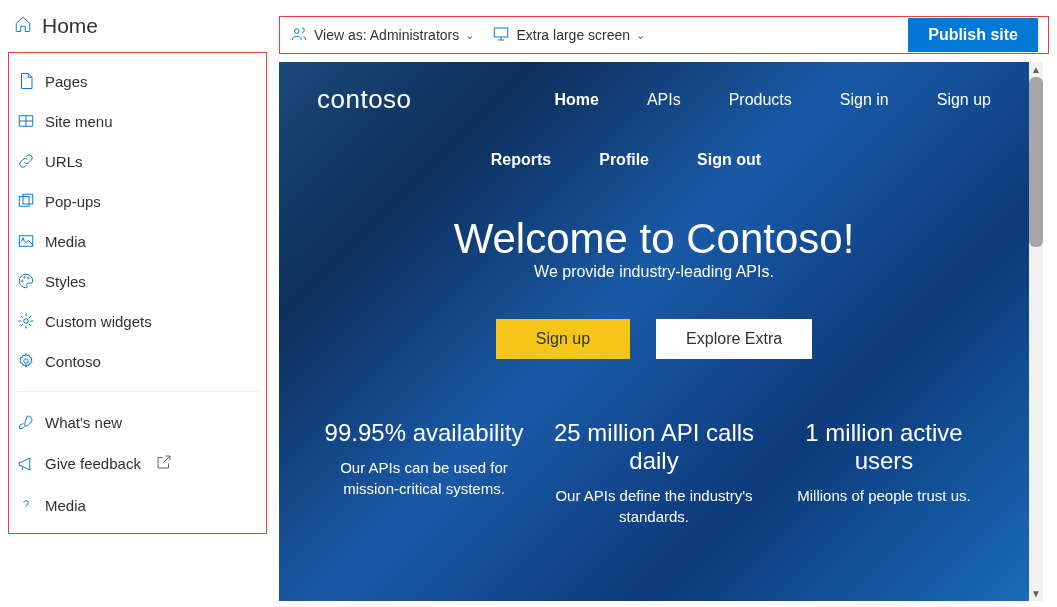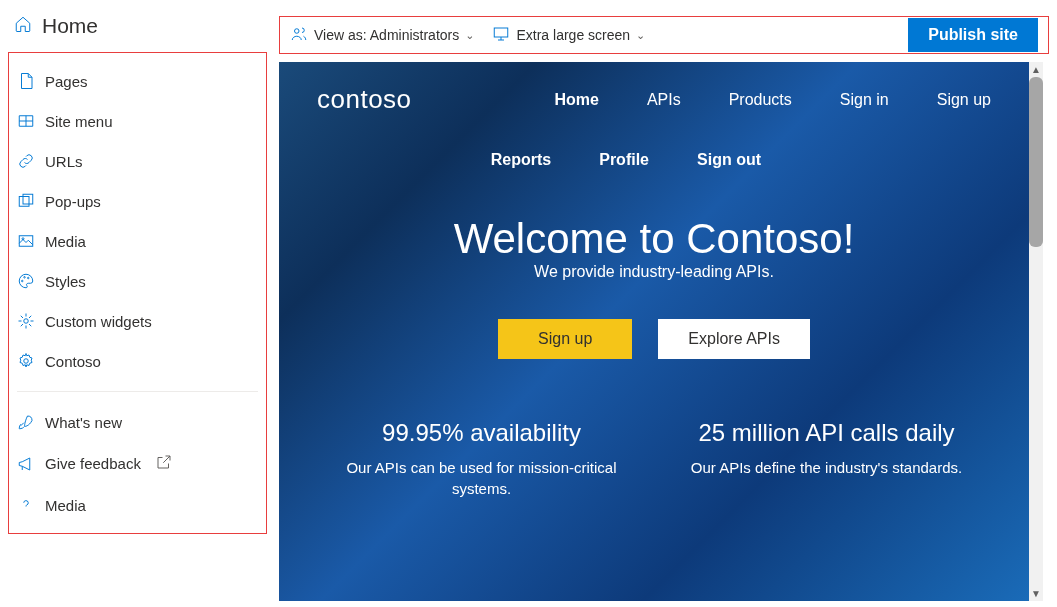--- a/index.html
+++ b/index.html
@@ -216,33 +216,37 @@
             <span class="nav-link">Profile</span>
             <span class="nav-link">Sign out</span>
           </div>
         </div>
 
         <div class="hero">
           <h1>Welcome to Contoso!</h1>
           <p class="hero-sub">We provide industry-leading APIs.</p>
           <div class="hero-btns">
             <button class="btn-signup">Sign up</button>
-            <button class="btn-explore">Explore APIs</button>
+            <button class="btn-explore">Explore Extra</button>
           </div>
         </div>
 
         <div class="stats">
           <div class="stat">
             <h2>99.95% availability</h2>
             <p>Our APIs can be used for mission-critical systems.</p>
           </div>
           <div class="stat">
             <h2>25 million API calls daily</h2>
             <p>Our APIs define the industry's standards.</p>
           </div>
+          <div class="stat">
+            <h2>1 million active users</h2>
+            <p>Millions of people trust us.</p>
+          </div>
         </div>
       </div>
 
       <div class="scrollbar">
         <span class="scroll-arrow">▲</span>
         <div class="scroll-track">
           <div class="scroll-thumb"></div>
         </div>
         <span class="scroll-arrow">▼</span>
       </div>

